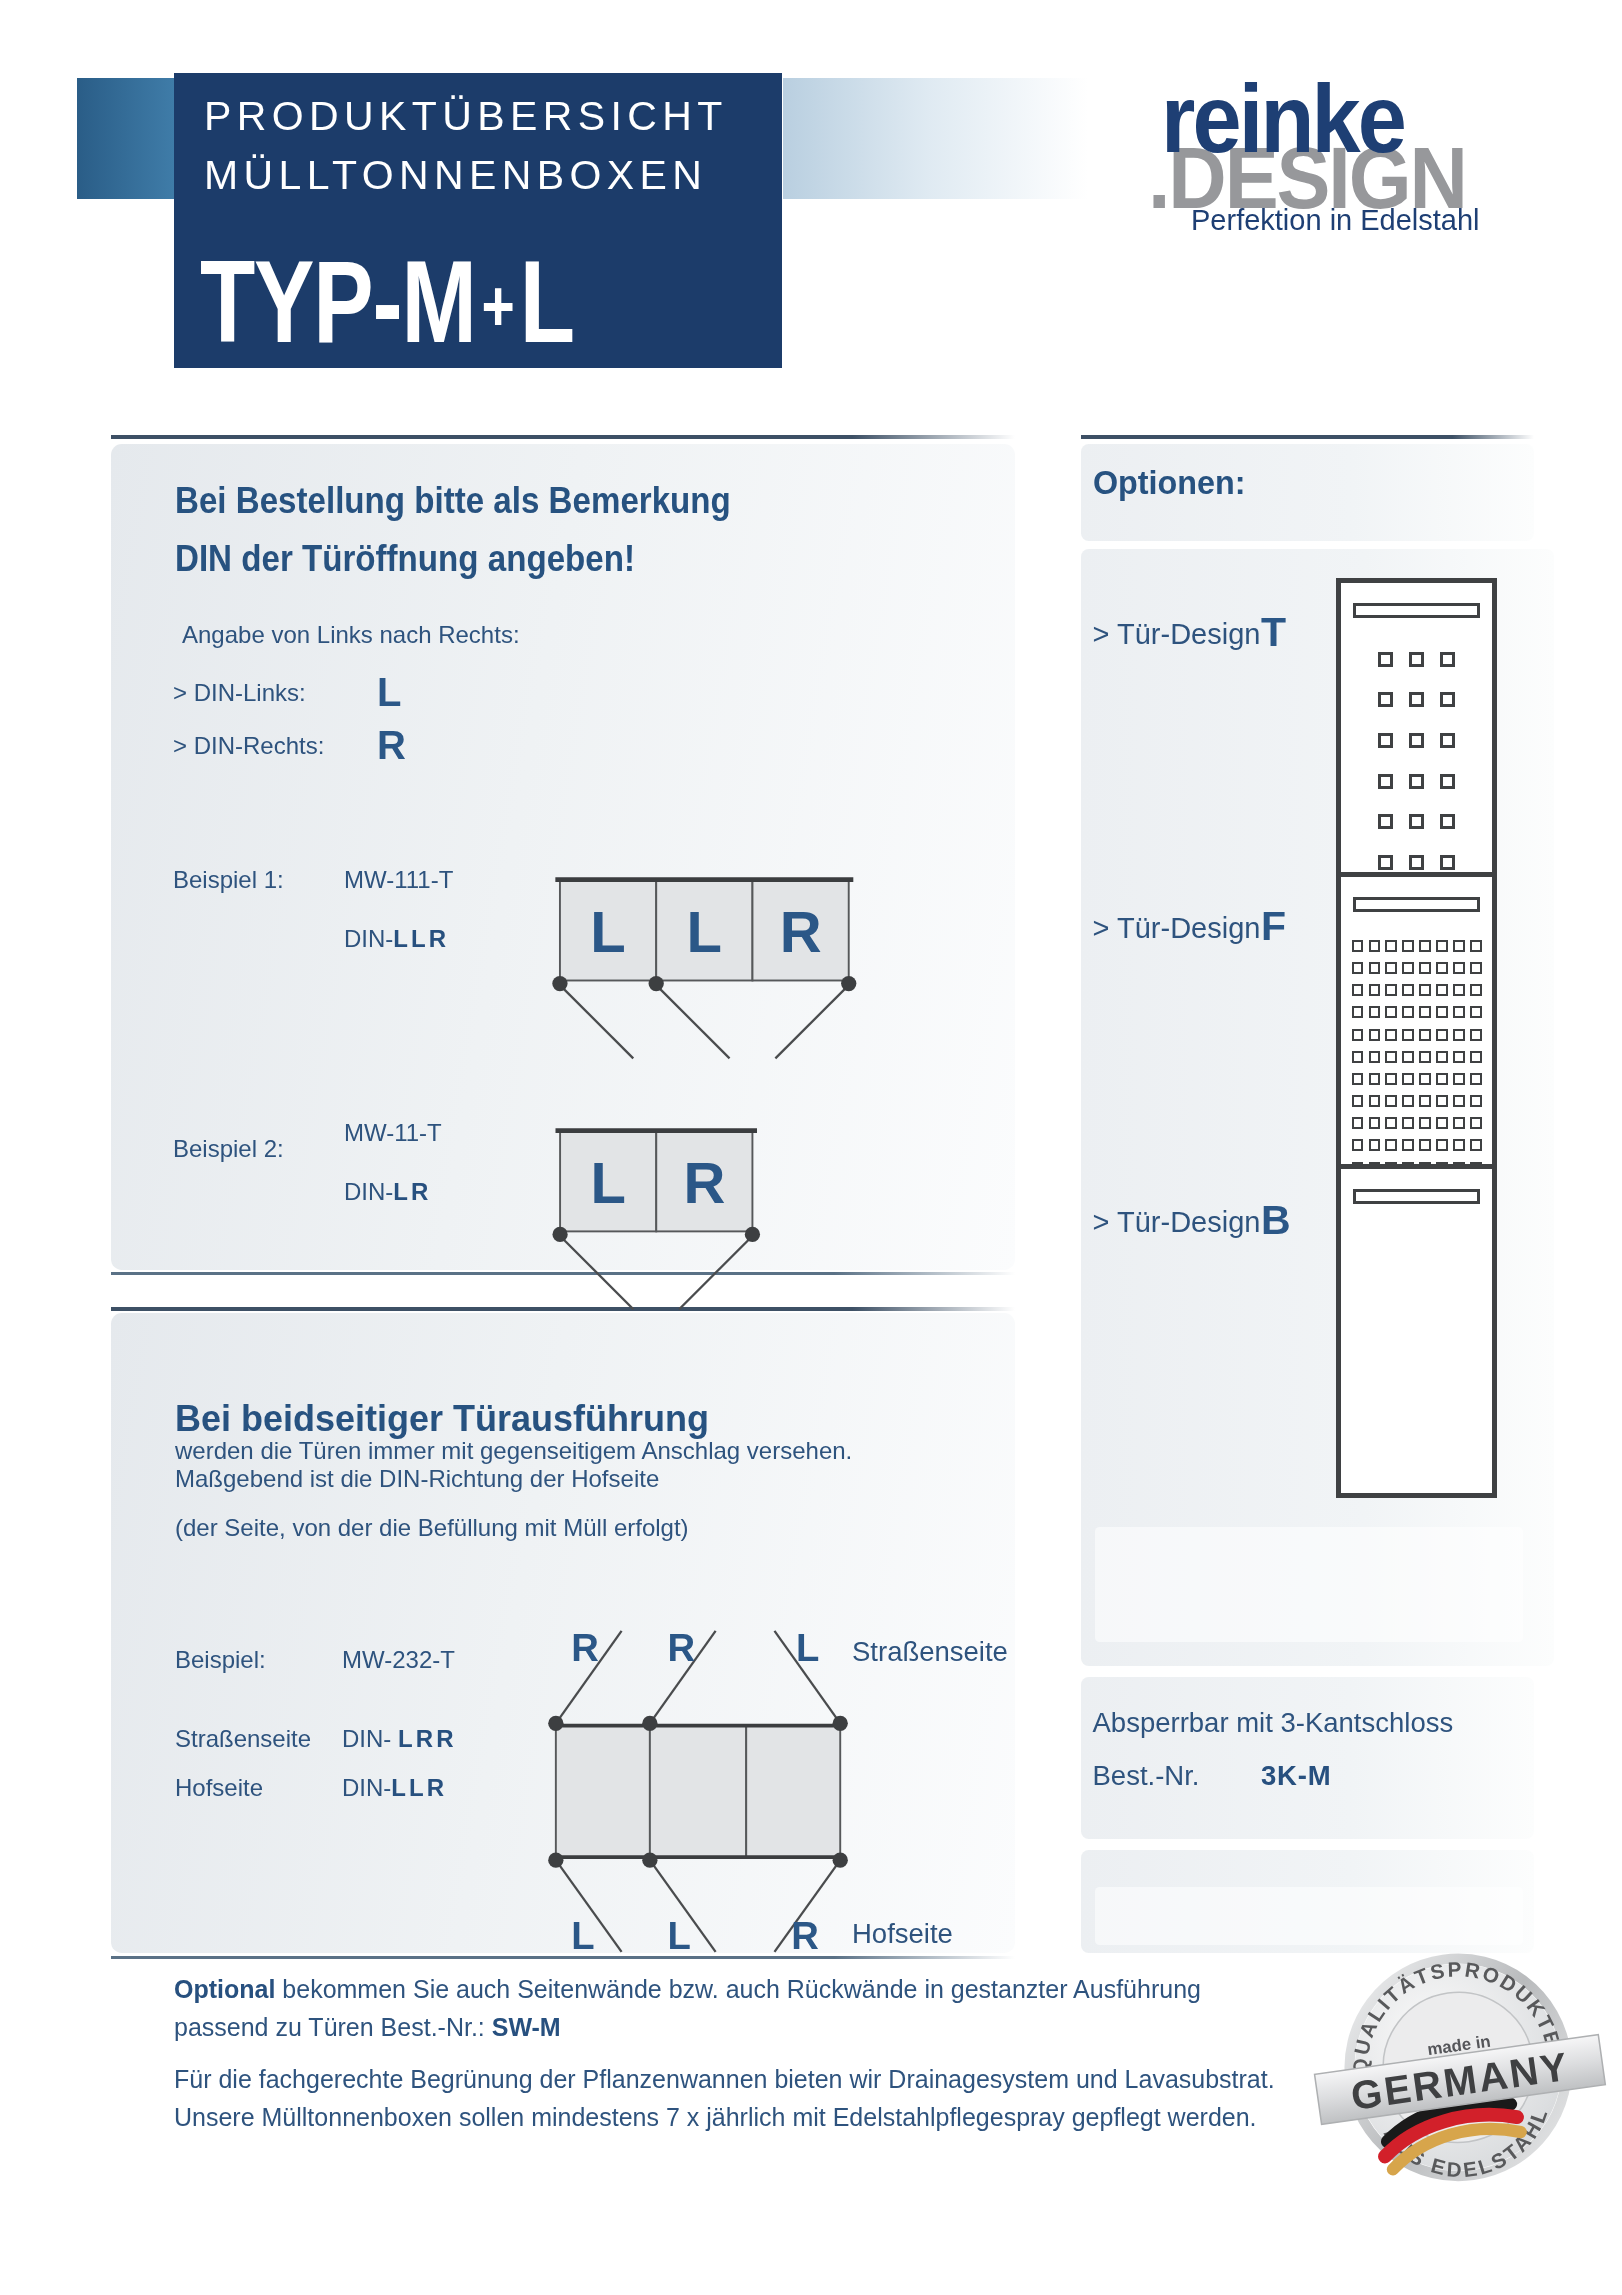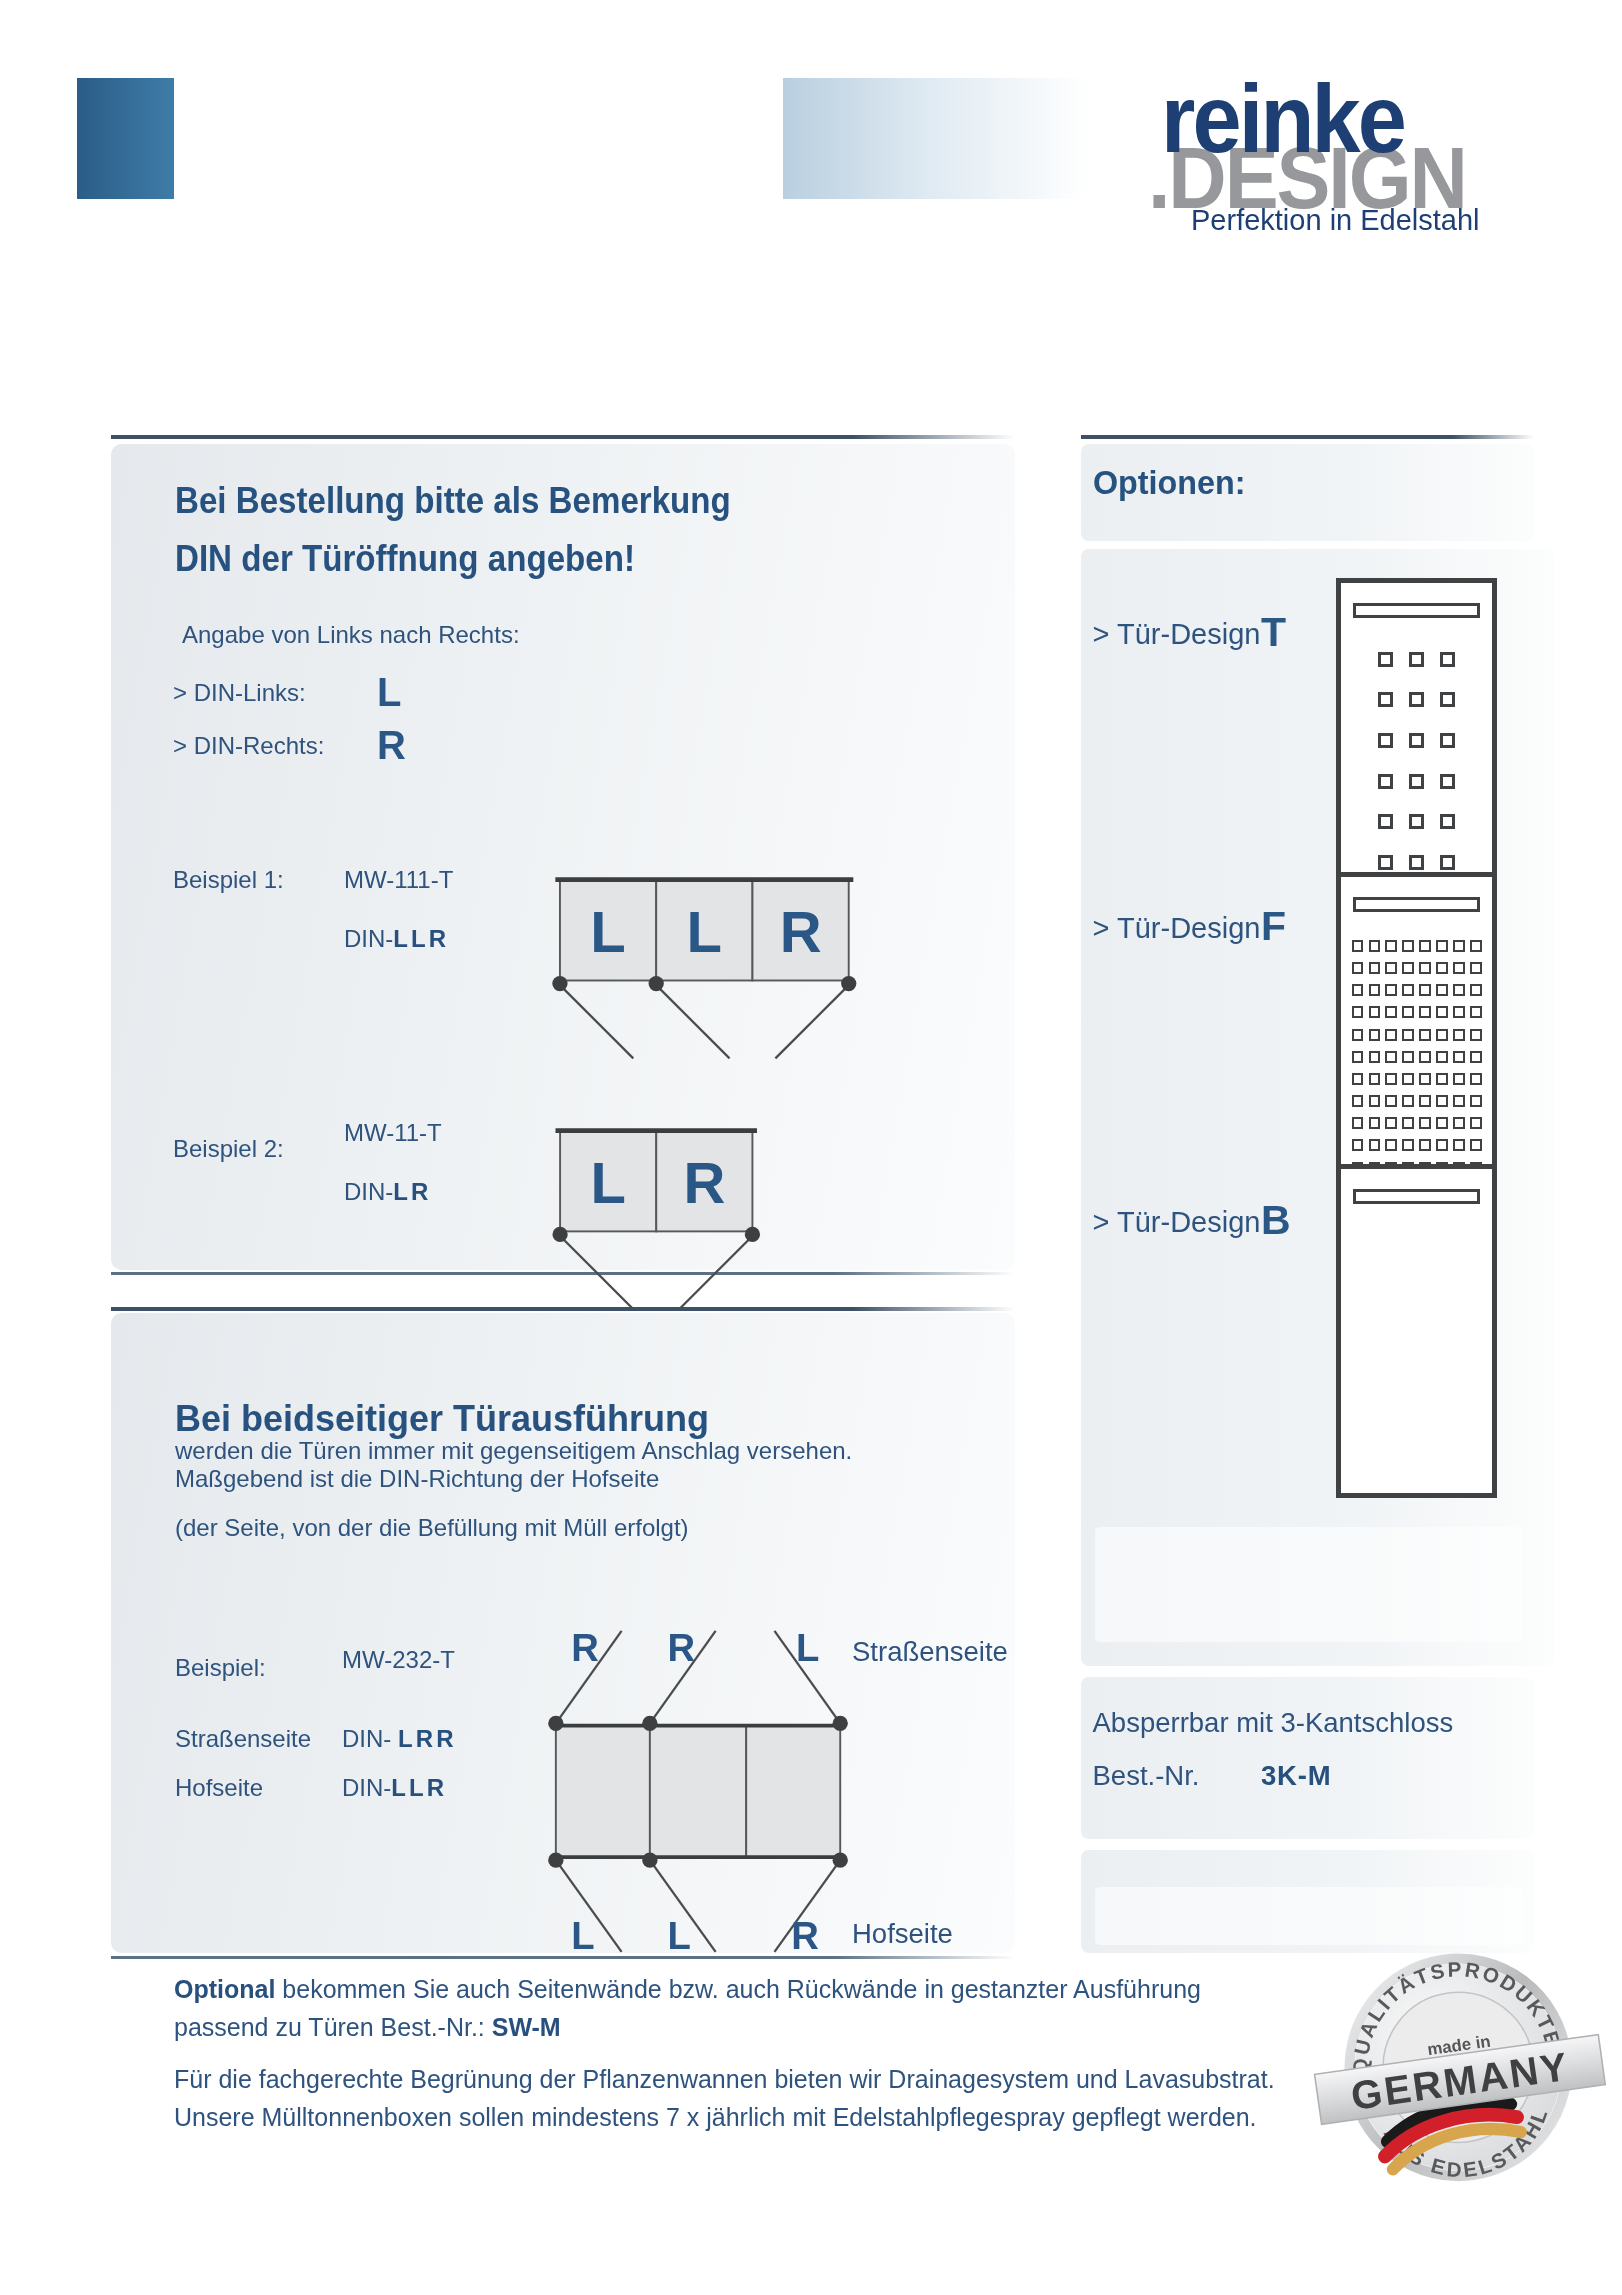--- a/index.html
+++ b/index.html
@@ -60,20 +60,25 @@
   .foot b{color:#27507f;}
 </style>
 </head>
 <body>
 
 <div class="page">
 
   <div class="abs band-left"></div>
   <div class="abs band-right"></div>
 
+  <div class="abs navybox">
+    <div class="abs kicker kick1 nw">PRODUKTÜBERSICHT</div>
+    <div class="abs kicker kick2 nw">MÜLLTONNENBOXEN</div>
+    <div class="abs typ-title"><span>TYP-M</span><span class="typ-plus">+</span><span>L</span></div>
+  </div>
 
   <div class="abs logo-reinke nw">reinke</div>
   <div class="abs logo-design nw">.DESIGN</div>
   <div class="abs logo-tag nw">Perfektion in Edelstahl</div>
 
   <div class="abs rule" style="left:111px;top:435px;width:904px;"></div>
   <div class="abs rule" style="left:1081px;top:435px;width:453px;"></div>
   <div class="abs rule-bottom" style="left:111px;top:1272px;width:904px;"></div>
   <div class="abs rule" style="left:111px;top:1307px;width:904px;"></div>
   <div class="abs rule-bottom" style="left:111px;top:1956px;width:904px;"></div>
@@ -126,21 +131,21 @@
     <circle cx="14" cy="146" r="10" fill="#3d3f41"></circle>
     <circle cx="266" cy="146" r="10" fill="#3d3f41"></circle>
   </svg>
 
   <div class="abs panel" style="left:111px;top:1313px;width:904px;height:640px;">
     <div class="abs lbl-b nw" style="left:64px;top:86px;">Bei beidseitiger Türausführung</div>
     <div class="abs lbl nw" style="left:64px;top:125px;">werden die Türen immer mit gegenseitigem Anschlag versehen.</div>
     <div class="abs lbl nw" style="left:64px;top:153px;">Maßgebend ist die DIN-Richtung der Hofseite</div>
     <div class="abs lbl nw" style="left:64px;top:202px;">(der Seite, von der die Befüllung mit Müll erfolgt)</div>
 
-    <div class="abs lbl nw" style="left:64px;top:342px;">Beispiel:</div>
+    <div class="abs lbl nw" style="left:64px;top:334px;">Beispiel:</div>
     <div class="abs lbl nw" style="left:231px;top:334px;">MW-232-T</div>
 
     <div class="abs lbl nw" style="left:64px;top:413px;">Straßenseite</div>
     <div class="abs lbl nw" style="left:231px;top:413px;"><span>DIN- </span><span class="dinval">LRR</span></div>
 
     <div class="abs lbl nw" style="left:64px;top:462px;">Hofseite</div>
     <div class="abs lbl nw" style="left:231px;top:462px;"><span>DIN-</span><span class="dinval">LLR</span></div>
   </div>
 
   <svg class="abs" style="left:539px;top:1614px;" width="367" height="344" viewBox="0 0 480 450">

